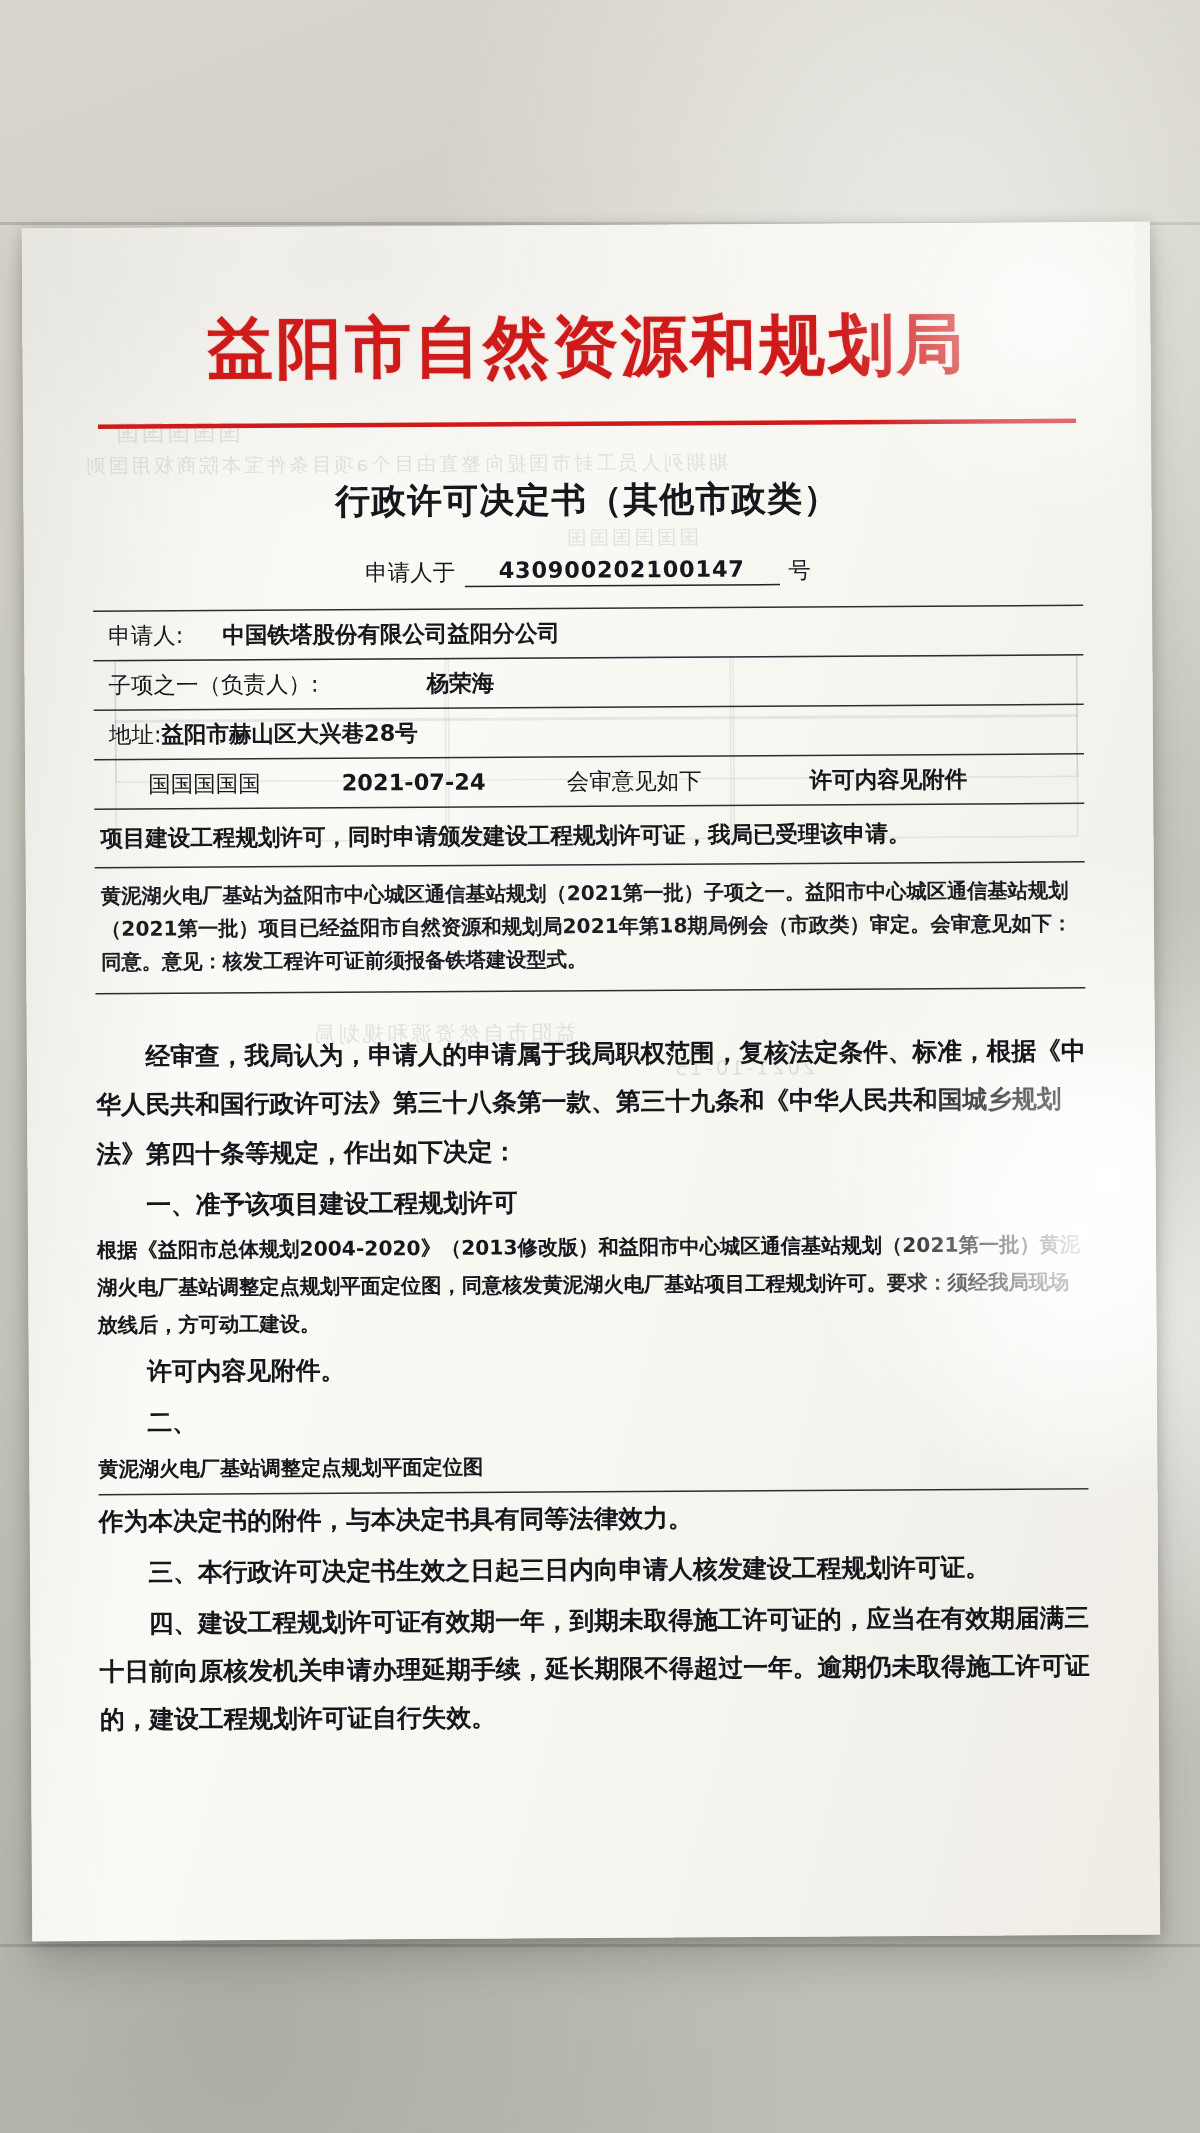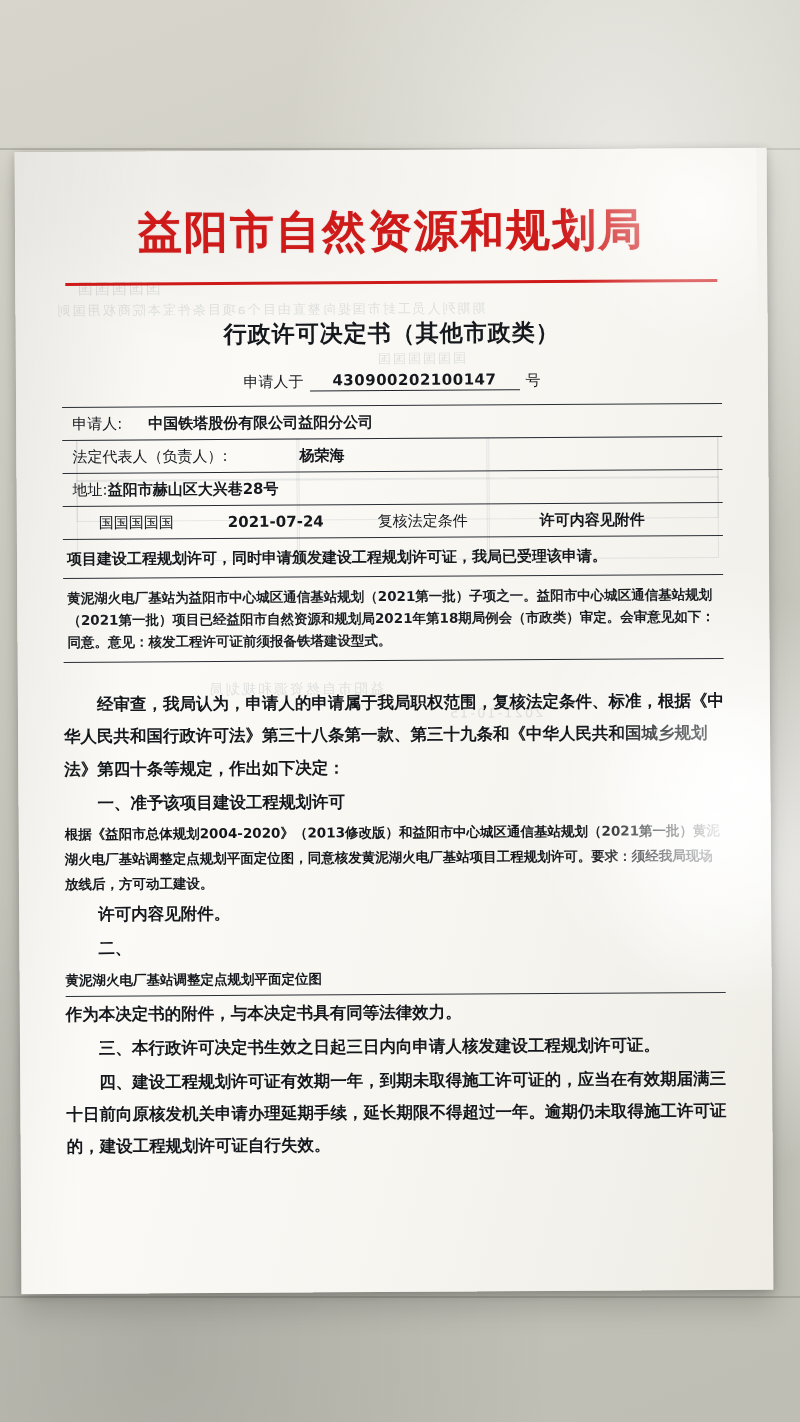--- a/index.html
+++ b/index.html
@@ -251,37 +251,37 @@
 
     <div class="form">
 
       <div class="form-row">
         <span class="lbl">申请人:</span>
         <span class="gap-sm"></span>
         <span class="val">中国铁塔股份有限公司益阳分公司</span>
       </div>
 
       <div class="form-row">
-        <span class="lbl">法定代表人（负责人）:</span>
+        <span class="lbl">子项之一（负责人）:</span>
         <span class="gap-lg"></span>
         <span class="val">杨荣海</span>
       </div>
 
       <div class="form-row">
         <span class="lbl">地址:</span>
         <span class="val">益阳市赫山区大兴巷28号</span>
       </div>
 
       <div class="form-row">
         <span class="gap-sm"></span>
         <span class="lbl">国国国国国</span>
         <span class="gap-md"></span>
         <span class="val">2021-07-24</span>
         <span class="gap-md"></span>
-        <span class="lbl">复核法定条件</span>
+        <span class="lbl">会审意见如下</span>
         <span class="gap-lg"></span>
         <span class="val">许可内容见附件</span>
       </div>
 
       <div class="form-note">项目建设工程规划许可，同时申请颁发建设工程规划许可证，我局已受理该申请。</div>
 
       <div class="handwrite-block">黄泥湖火电厂基站为益阳市中心城区通信基站规划（2021第一批）子项之一。益阳市中心城区通信基站规划（2021第一批）项目已经益阳市自然资源和规划局2021年第18期局例会（市政类）审定。会审意见如下：同意。意见：核发工程许可证前须报备铁塔建设型式。</div>
     </div>
 
     <div class="body">

